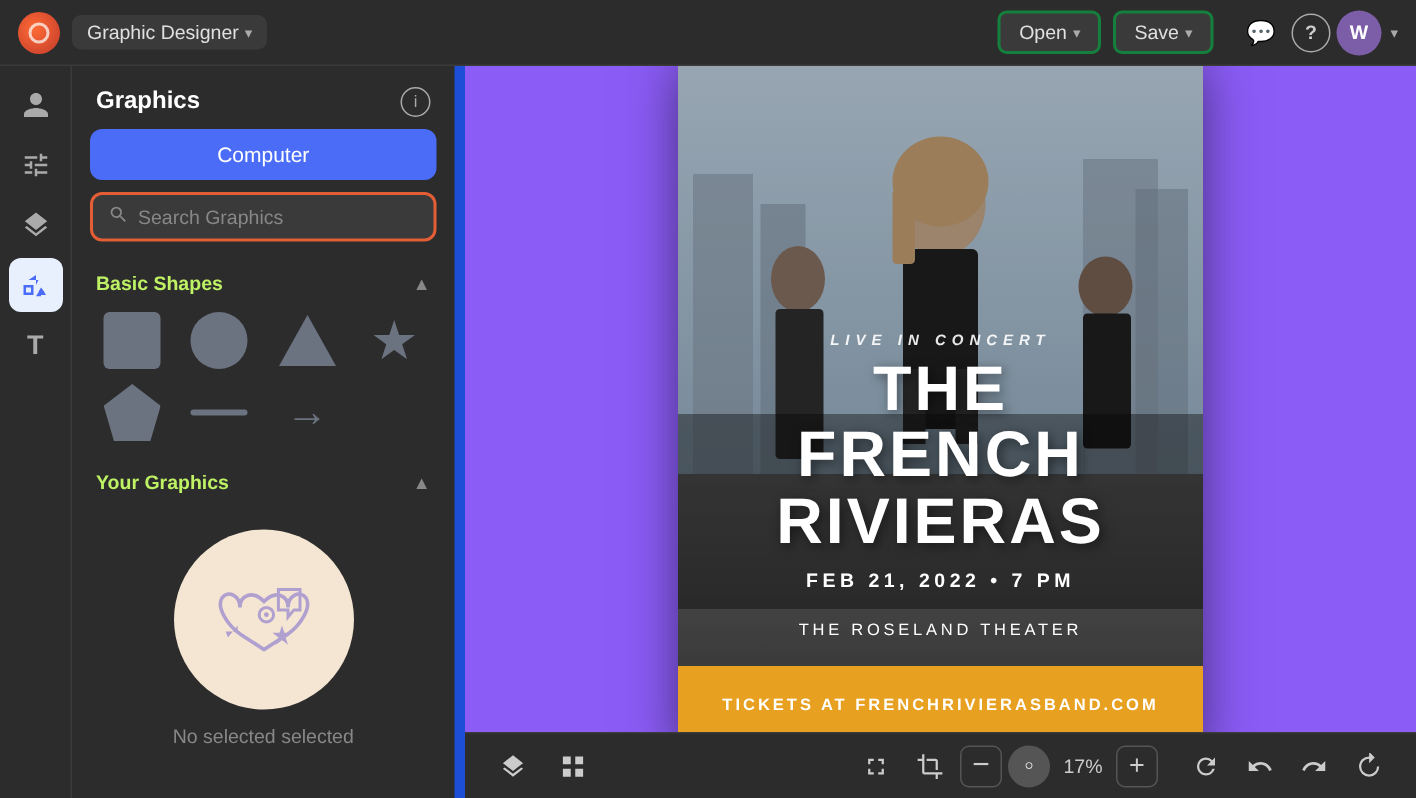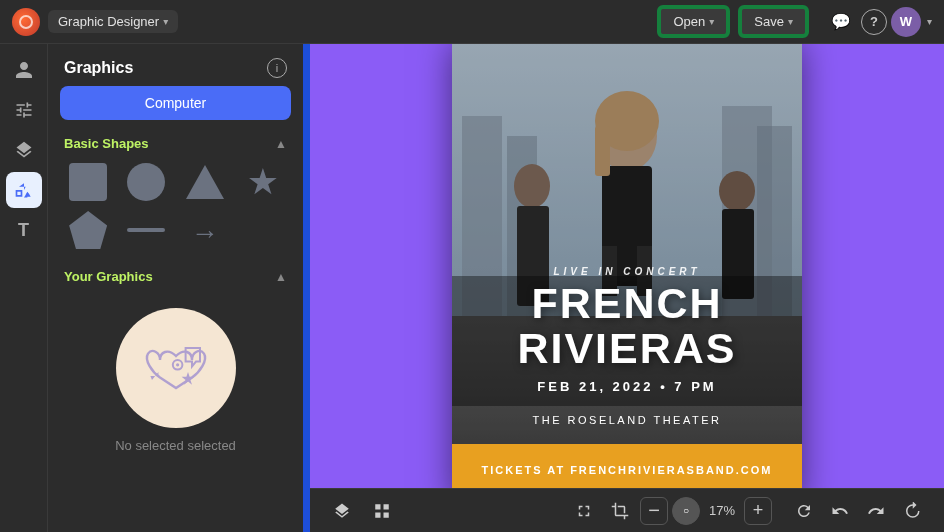--- a/index.html
+++ b/index.html
@@ -36,21 +36,21 @@
       padding: 4px 10px;
       cursor: pointer;
       font-size: 13px;
       color: #e0e0e0;
     }
     .topbar-project .chevron { font-size: 10px; color: #aaa; }
     .topbar-spacer { flex: 1; }
     .topbar-btn {
       display: flex; align-items: center; gap: 4px;
       background: #3a3a3a;
-      border: 4px solid #15803d;
+      border: 2px solid #15803d;
       border-radius: 6px;
       padding: 5px 12px;
       color: #e0e0e0;
       font-size: 13px;
       cursor: pointer;
     }
     .topbar-btn .chevron { font-size: 10px; color: #aaa; }
     .topbar-icons {
       display: flex; align-items: center; gap: 4px;
       margin-left: 8px;
@@ -442,20 +442,28 @@
   </div>
 
   <div class="sidebar">
     <div class="sidebar-header">
       <span class="sidebar-title">Graphics</span>
       <div class="sidebar-info-icon">
         <span>i</span>
       </div>
     </div>
     <button class="sidebar-computer-btn">Computer</button>
+    <div class="sidebar-search">
+      <span class="search-icon-svg">
+        <svg width="14" height="14" viewBox="0 0 24 24" fill="#888">
+            <path d="M15.5 14h-.79l-.28-.27A6.471 6.471 0 0 0 16 9.5 6.5 6.5 0 1 0 9.5 16c1.61 0 3.09-.59 4.23-1.57l.27.28v.79l5 4.99L20.49 19l-4.99-5zm-6 0C7.01 14 5 11.99 5 9.5S7.01 5 9.5 5 14 7.01 14 9.5 11.99 14 9.5 14z"></path>
+          </svg>
+      </span>
+      <input type="text" placeholder="Search Graphics" style="">
+    </div>
 
     <div class="section-header">
       <span class="section-title">Basic Shapes</span>
       <span class="section-chevron">▲</span>
     </div>
     <div class="shapes-grid">
       <div class="shape-item">
         <div class="shape-square"></div>
       </div>
       <div class="shape-item">
@@ -546,20 +554,21 @@
 
           <rect x="150" y="210" width="15" height="50" fill="#2a2a2a"></rect>
           <rect x="185" y="210" width="15" height="50" fill="#2a2a2a"></rect>
 
           <rect x="0" y="240" width="350" height="130" fill="rgba(0,0,0,0.4)"></rect>
         </svg>
         <div class="poster-overlay"></div>
         <div class="poster-content">
           <div class="poster-text-block">
             <span class="poster-live-in-concert" style="font-size:10px; letter-spacing:4px; font-style:italic;">LIVE IN CONCERT</span>
+            <span class="poster-band-name">THE</span>
             <span class="poster-band-name" style="font-size:43px;">FRENCH RIVIERAS</span>
             <span class="poster-date">FEB 21, 2022 • 7 PM</span>
             <span class="poster-venue">THE ROSELAND THEATER</span>
           </div>
         </div>
         <div class="poster-footer">
           <span class="poster-tickets">TICKETS AT FRENCHRIVIERASBAND.COM</span>
         </div>
       </div>
     </div>

